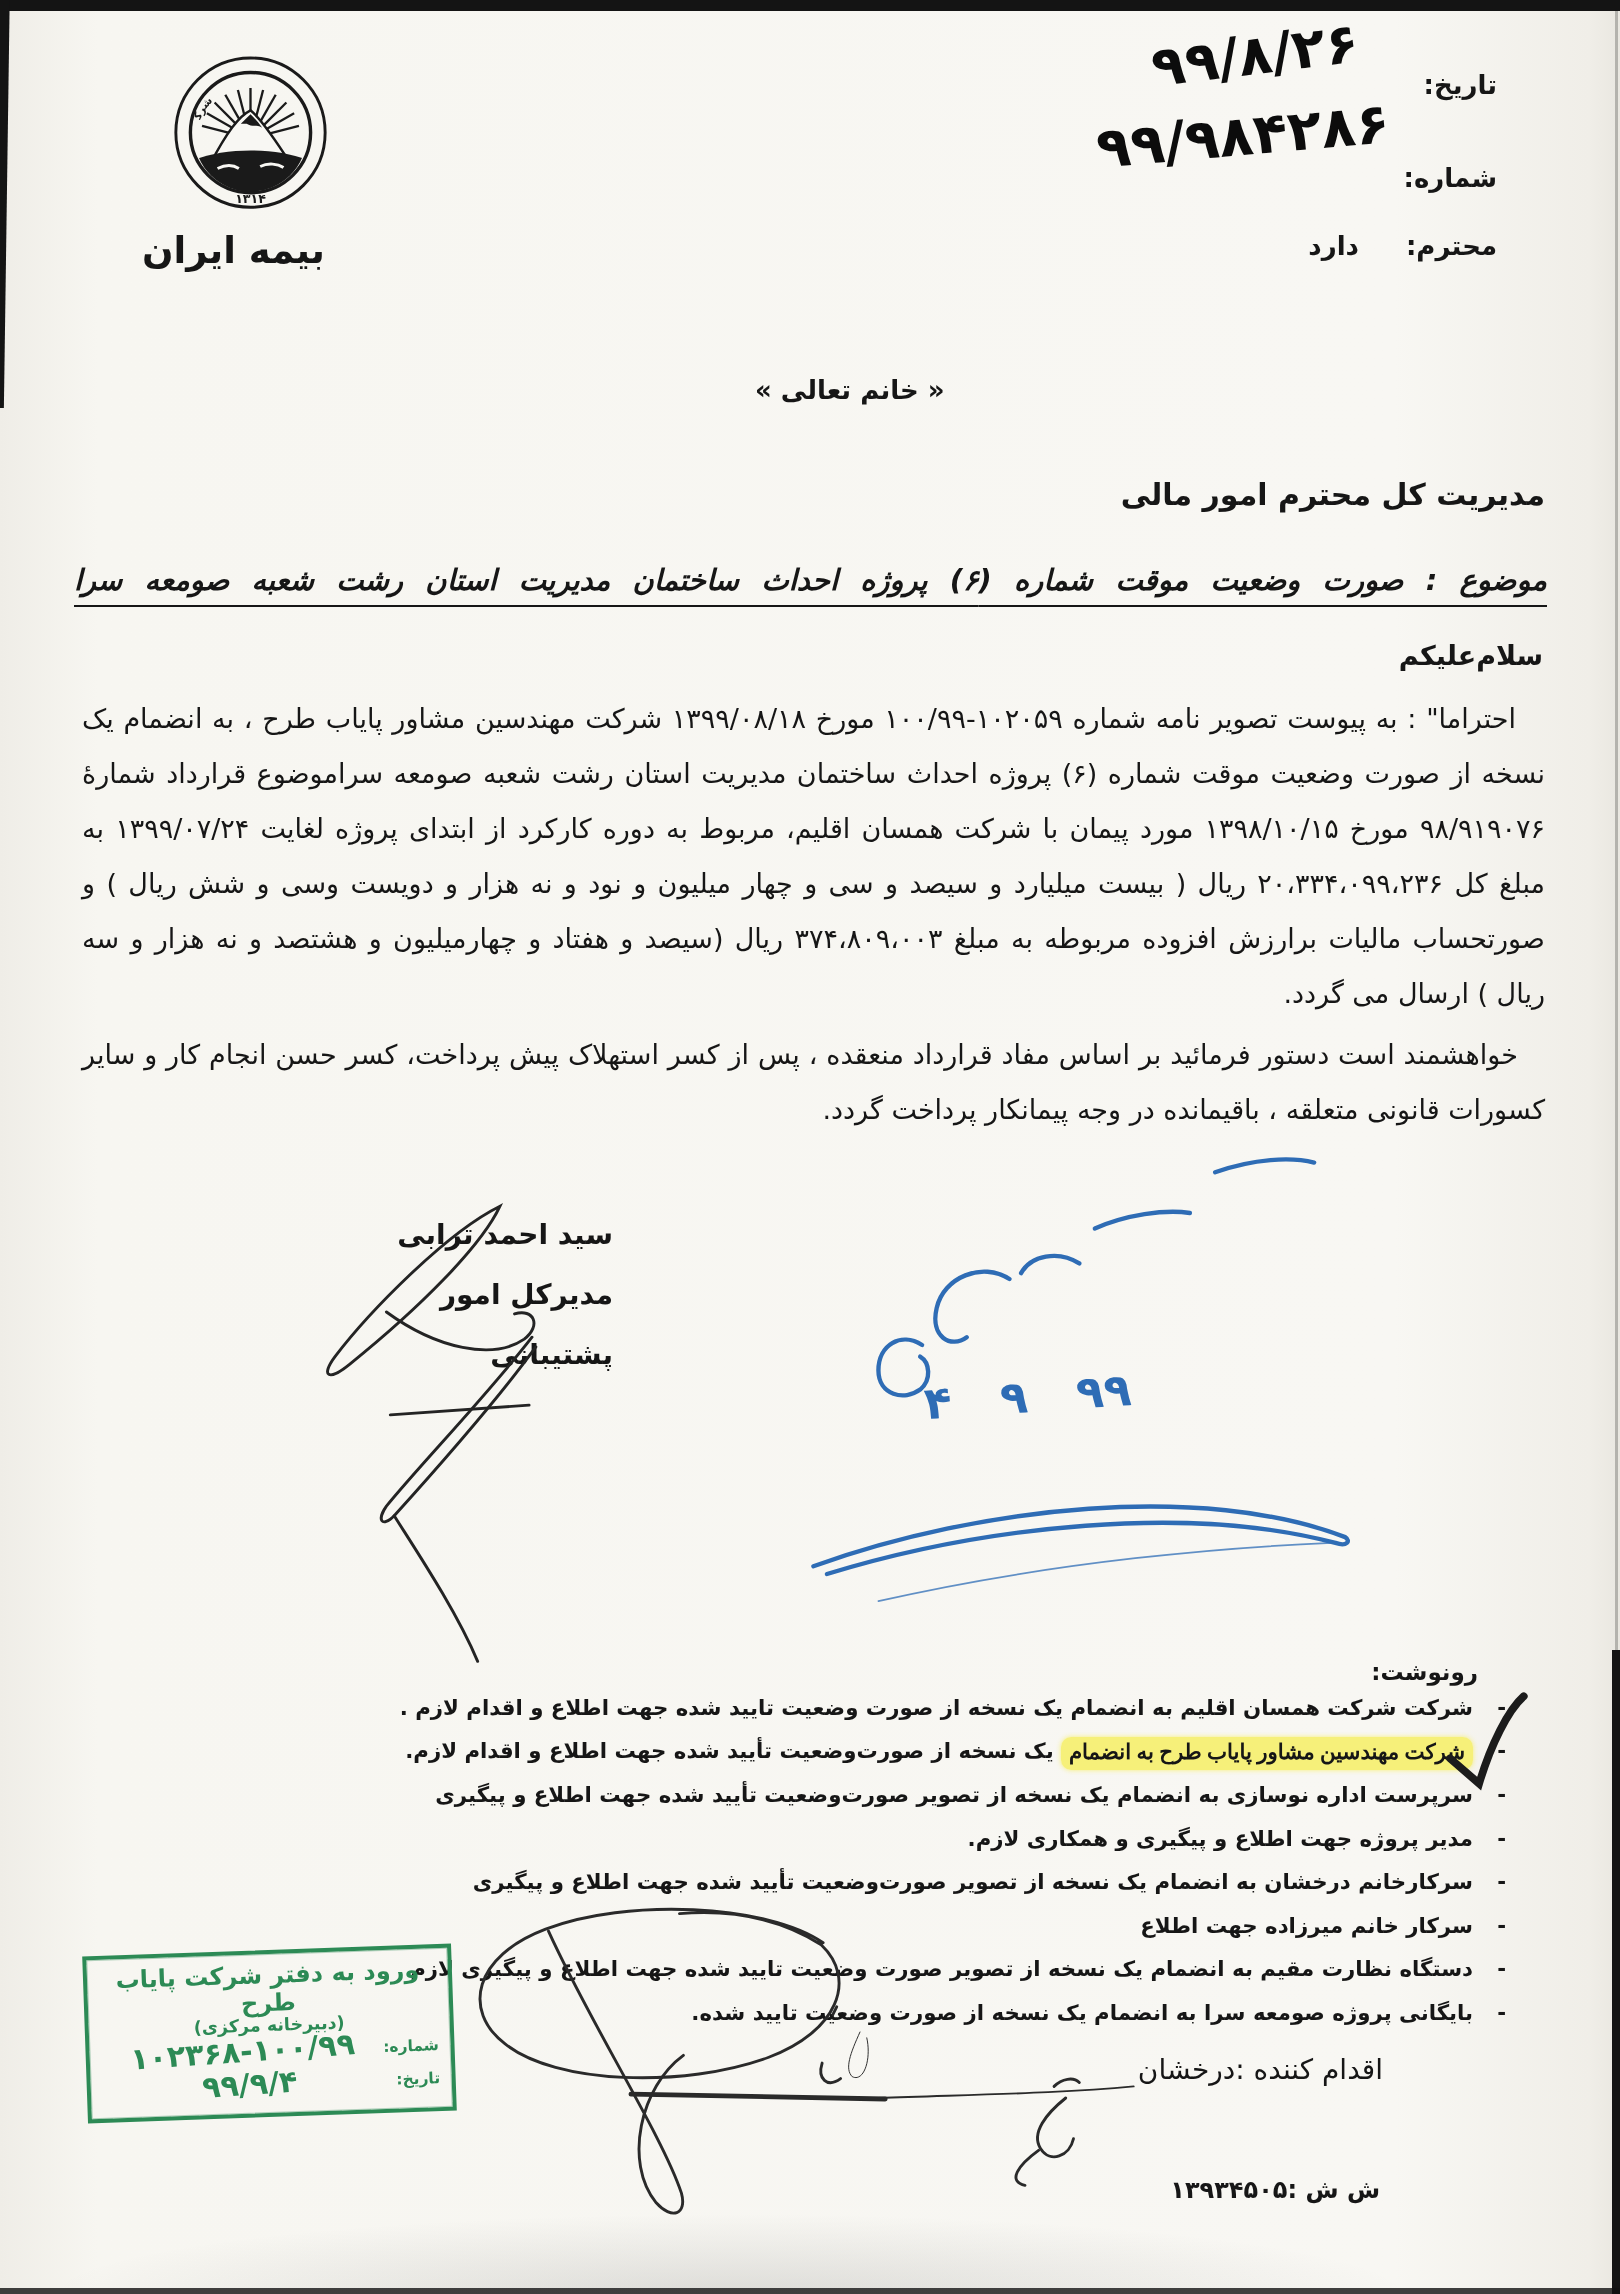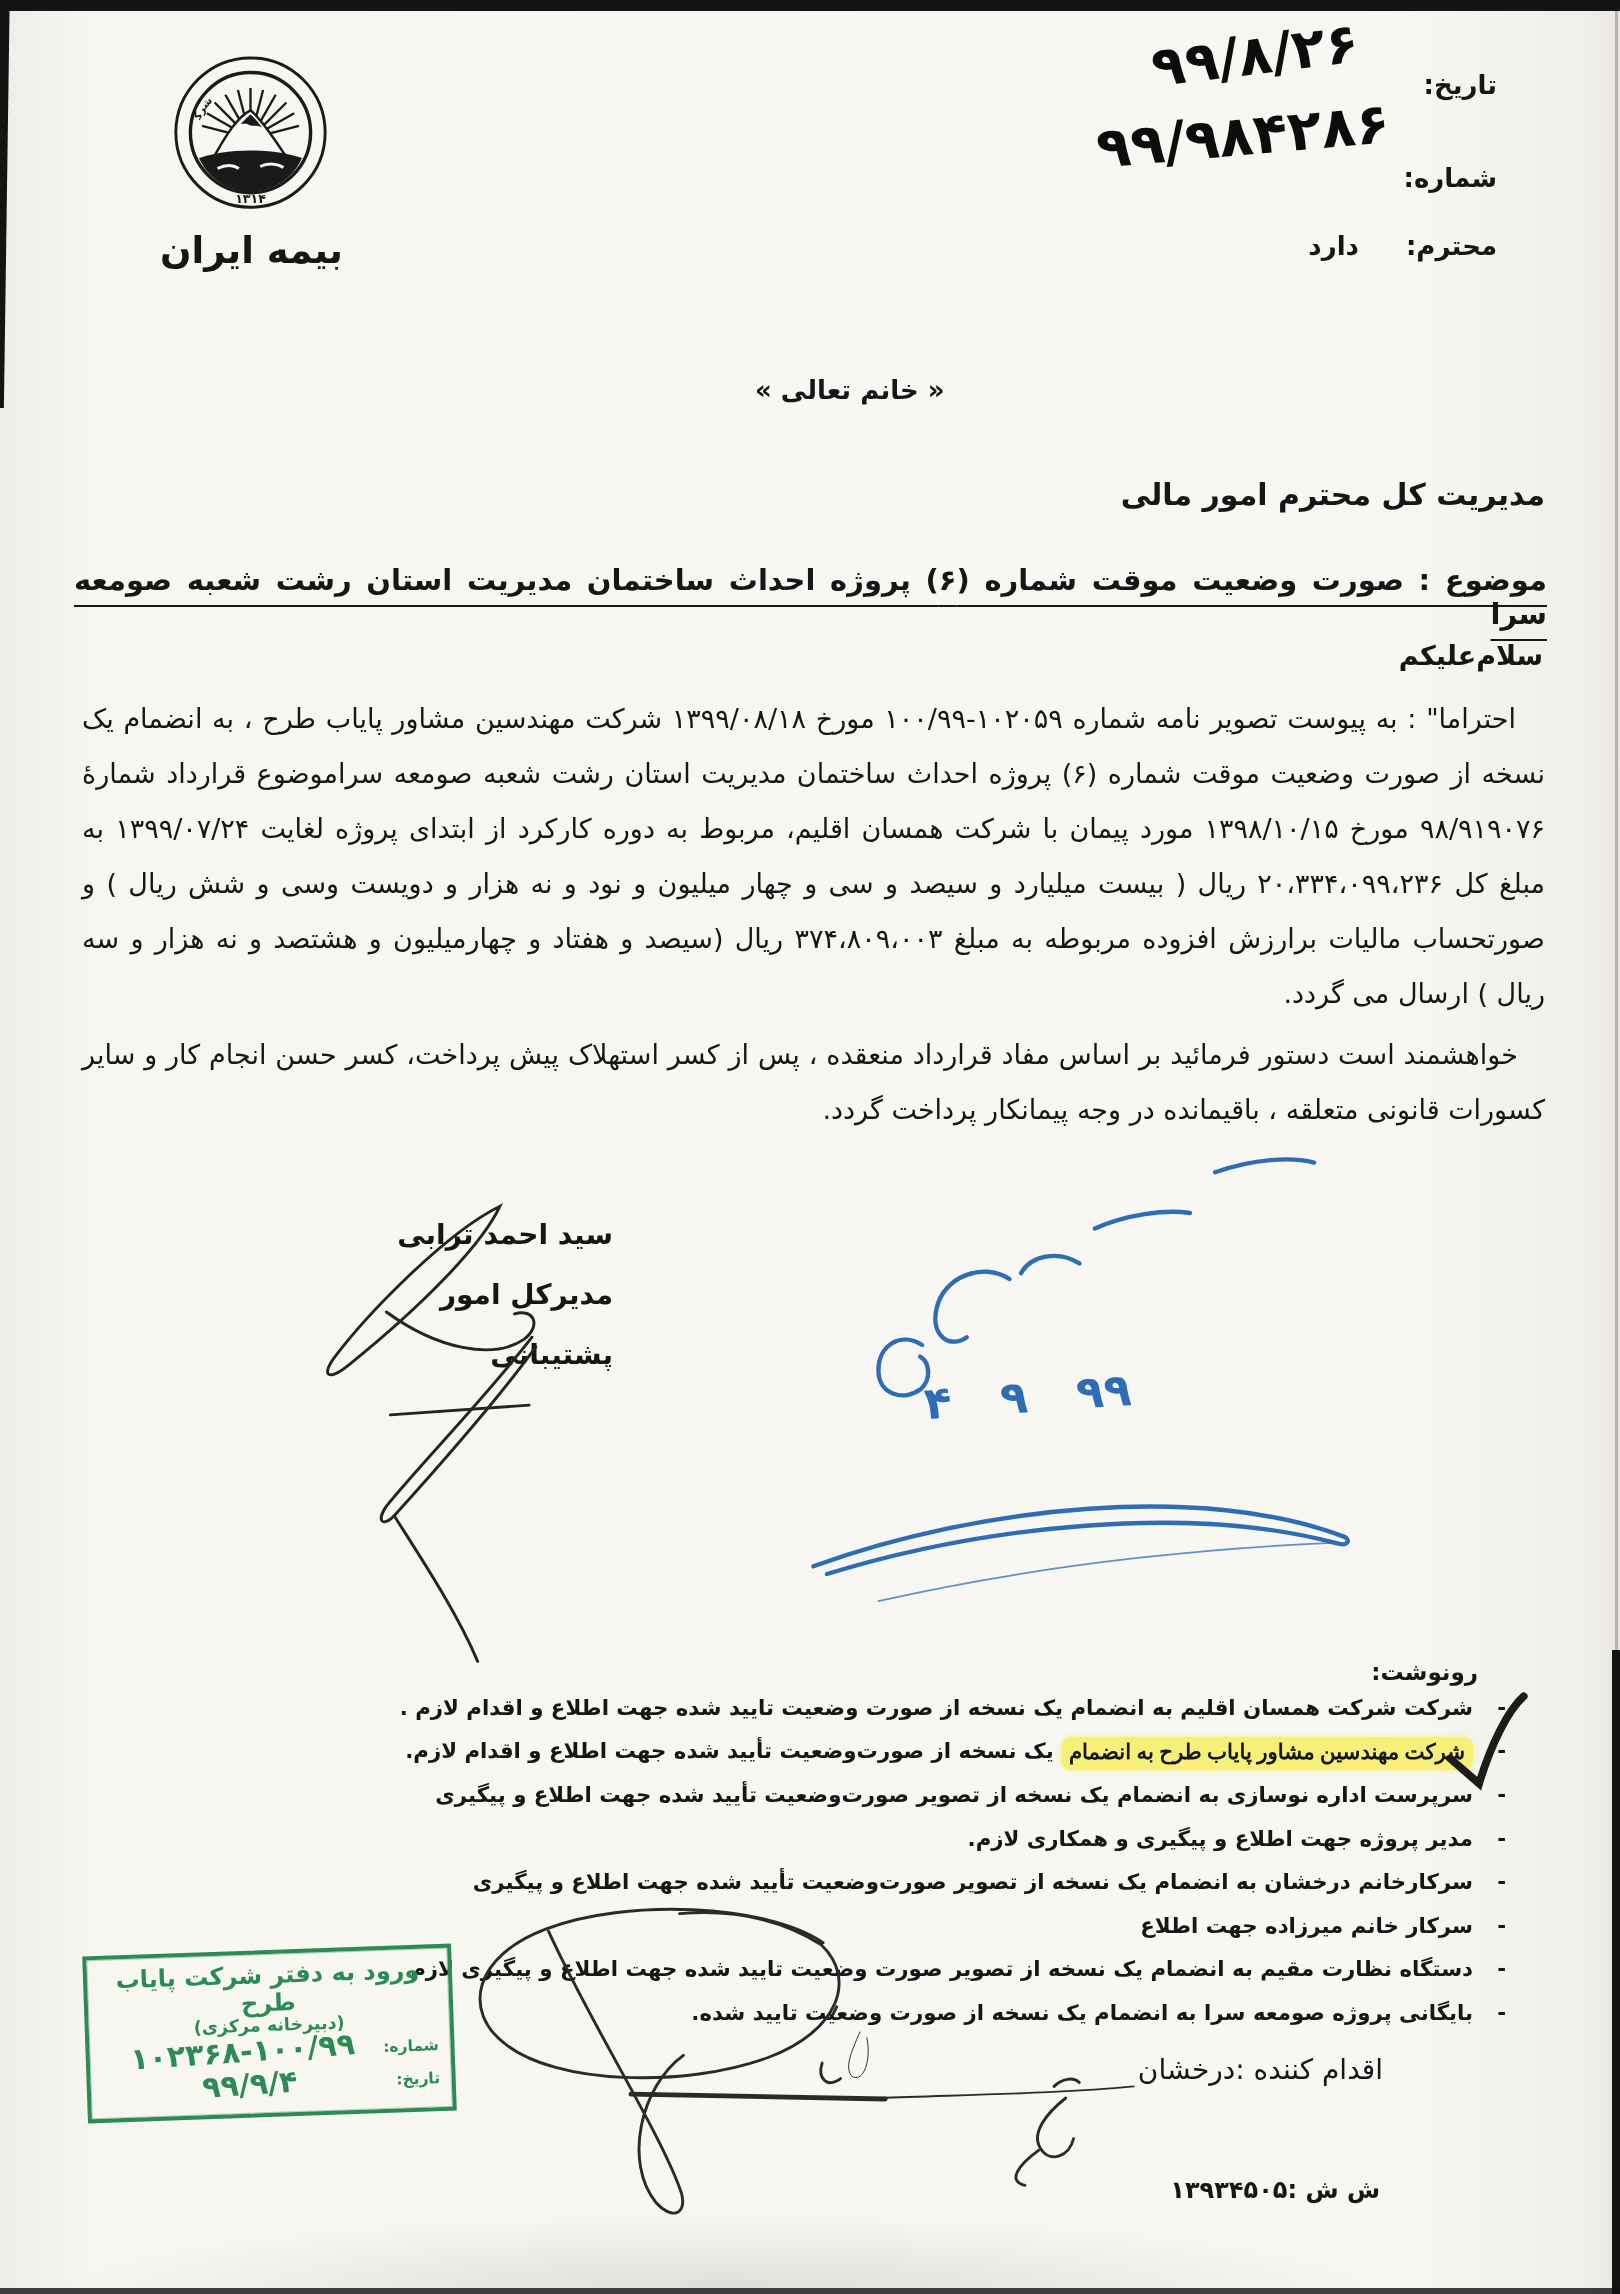--- a/index.html
+++ b/index.html
@@ -11,34 +11,34 @@
   .edge-top{top:0;left:0;right:0;height:10.7px;}
   .edge-left{top:0;left:0;width:9.7px;height:408px;clip-path:polygon(0 0,100% 0,40% 100%,0 100%);}
   .edge-right-low{top:1650px;right:0;width:8.7px;bottom:0;}
   .edge-right-hair{top:0;right:2.9px;width:2.9px;height:1650px;background:rgba(20,20,20,.25);}
   .edge-bottom{left:0;right:0;bottom:0;height:6.8px;background:rgba(16,16,16,.8);}
   .shadow-bottom{position:absolute;left:0;right:0;bottom:0;height:136px;pointer-events:none;
         background:radial-gradient(60% 116px at 45% 100%,rgba(60,60,60,.14),rgba(0,0,0,0) 70%);}
 
   
   .logo{position:absolute;left:171px;top:50px;width:159px;height:171px;}
-  .company{position:absolute;left:142px;top:229px;width:219px;text-align:center;
+  .company{position:absolute;left:142px;top:229px;width:219px;text-align:left;
            font-size:37px;font-weight:bold;letter-spacing:1px;}
   .meta-label{position:absolute;right:124px;font-size:26px;font-weight:bold;}
   .meta-attach{position:absolute;right:124px;top:231px;display:flex;gap:47px;
            font-size:26px;font-weight:bold;}
   .hand{font-weight:bold;color:#0c0c0c;white-space:nowrap;}
   .hand-date{position:absolute;right:262px;top:23px;font-size:55px;transform:rotate(-7deg);}
   .hand-number{position:absolute;right:231px;top:103px;font-size:56px;transform:rotate(-5deg);}
 
   .besmele{position:absolute;left:755px;top:375px;font-size:26px;font-weight:bold;white-space:nowrap;}
   .recipient{position:absolute;right:76px;top:477px;font-size:30px;font-weight:bold;}
   .subject{position:absolute;right:74px;left:74px;top:563px;font-size:29px;font-weight:bold;
            text-align:justify;text-align-last:justify;
-           text-decoration:underline;text-decoration-thickness:2.4px;text-underline-offset:14.6px;}
+           text-decoration:underline;text-decoration-thickness:2.4px;text-underline-offset:14.6px;font-style:italic;}
   .salutation{position:absolute;right:78px;top:640px;font-size:27px;font-weight:bold;}
   .para{position:absolute;right:76px;width:1463px;font-size:27px;line-height:55px;
         text-align:justify;text-align-last:right;}
   .para1{top:691px;text-indent:29px;}
   .para2{top:1027px;text-indent:27px;}
 
   .signatory{position:absolute;left:312px;top:1205px;width:301px;text-align:right;
              font-size:28px;font-weight:bold;line-height:60px;}
 
   .blue-digits{position:absolute;right:490px;top:1370px;color:#2e6cb5;font-size:45px;

